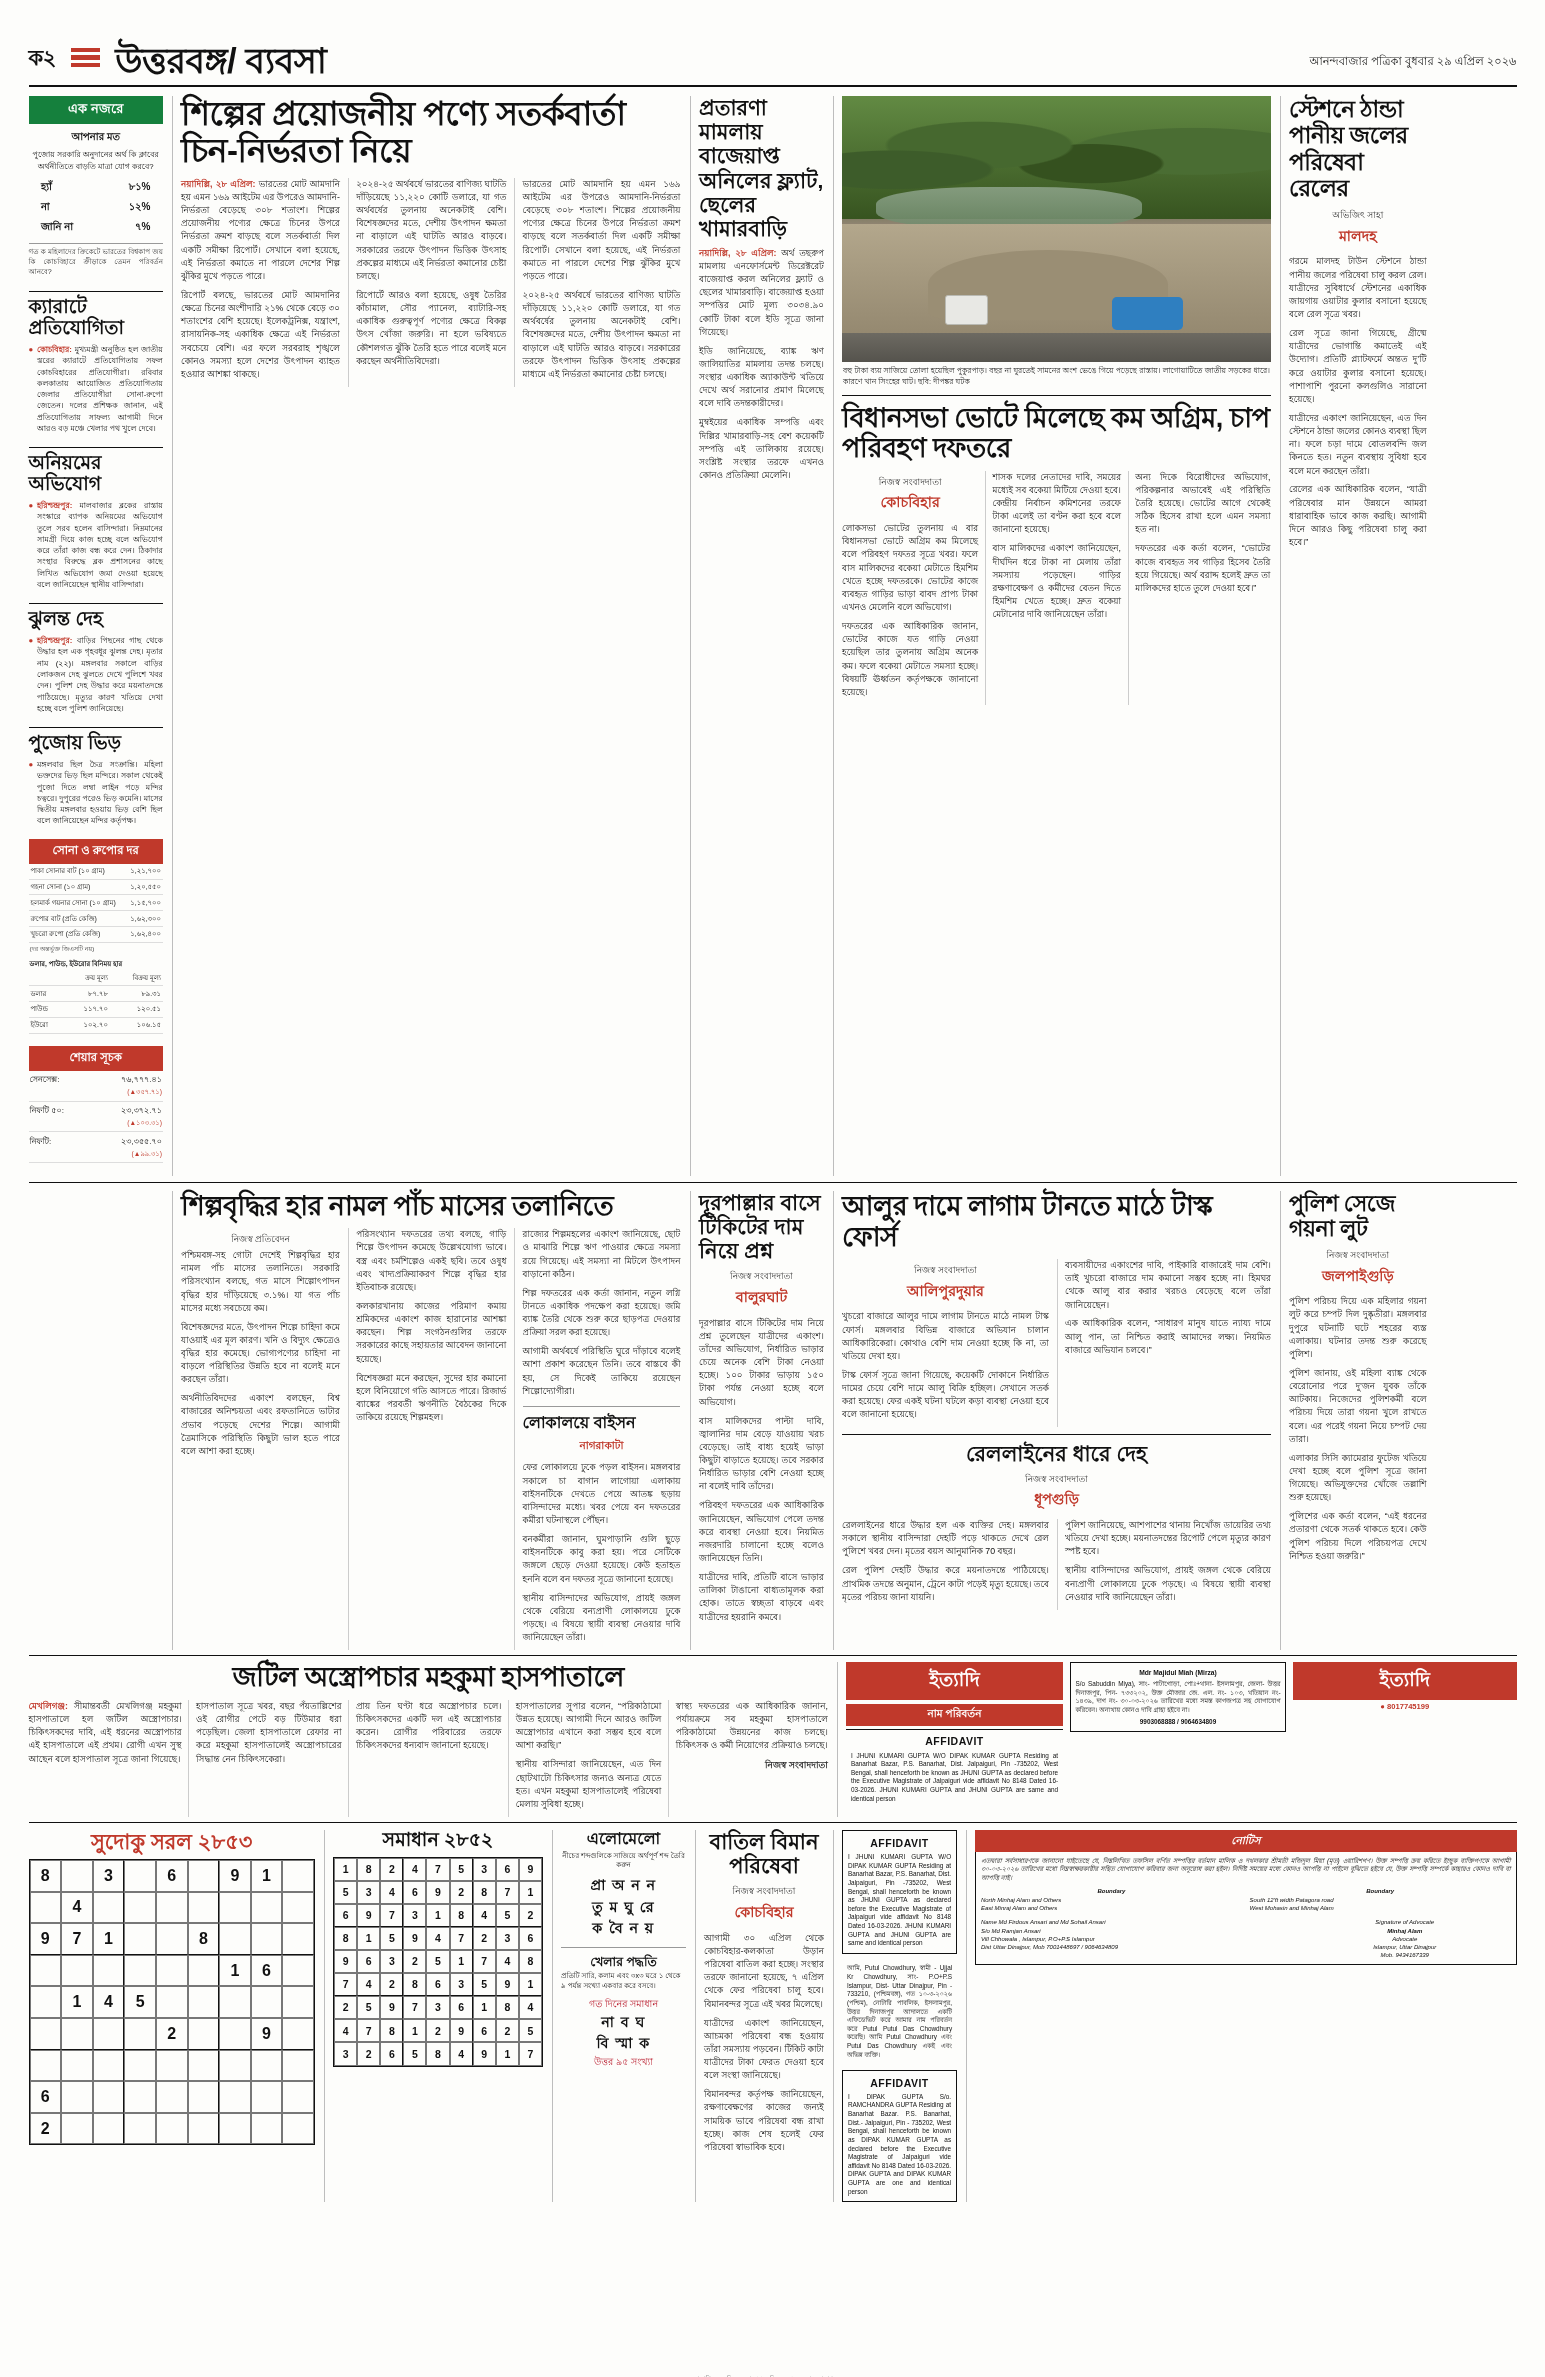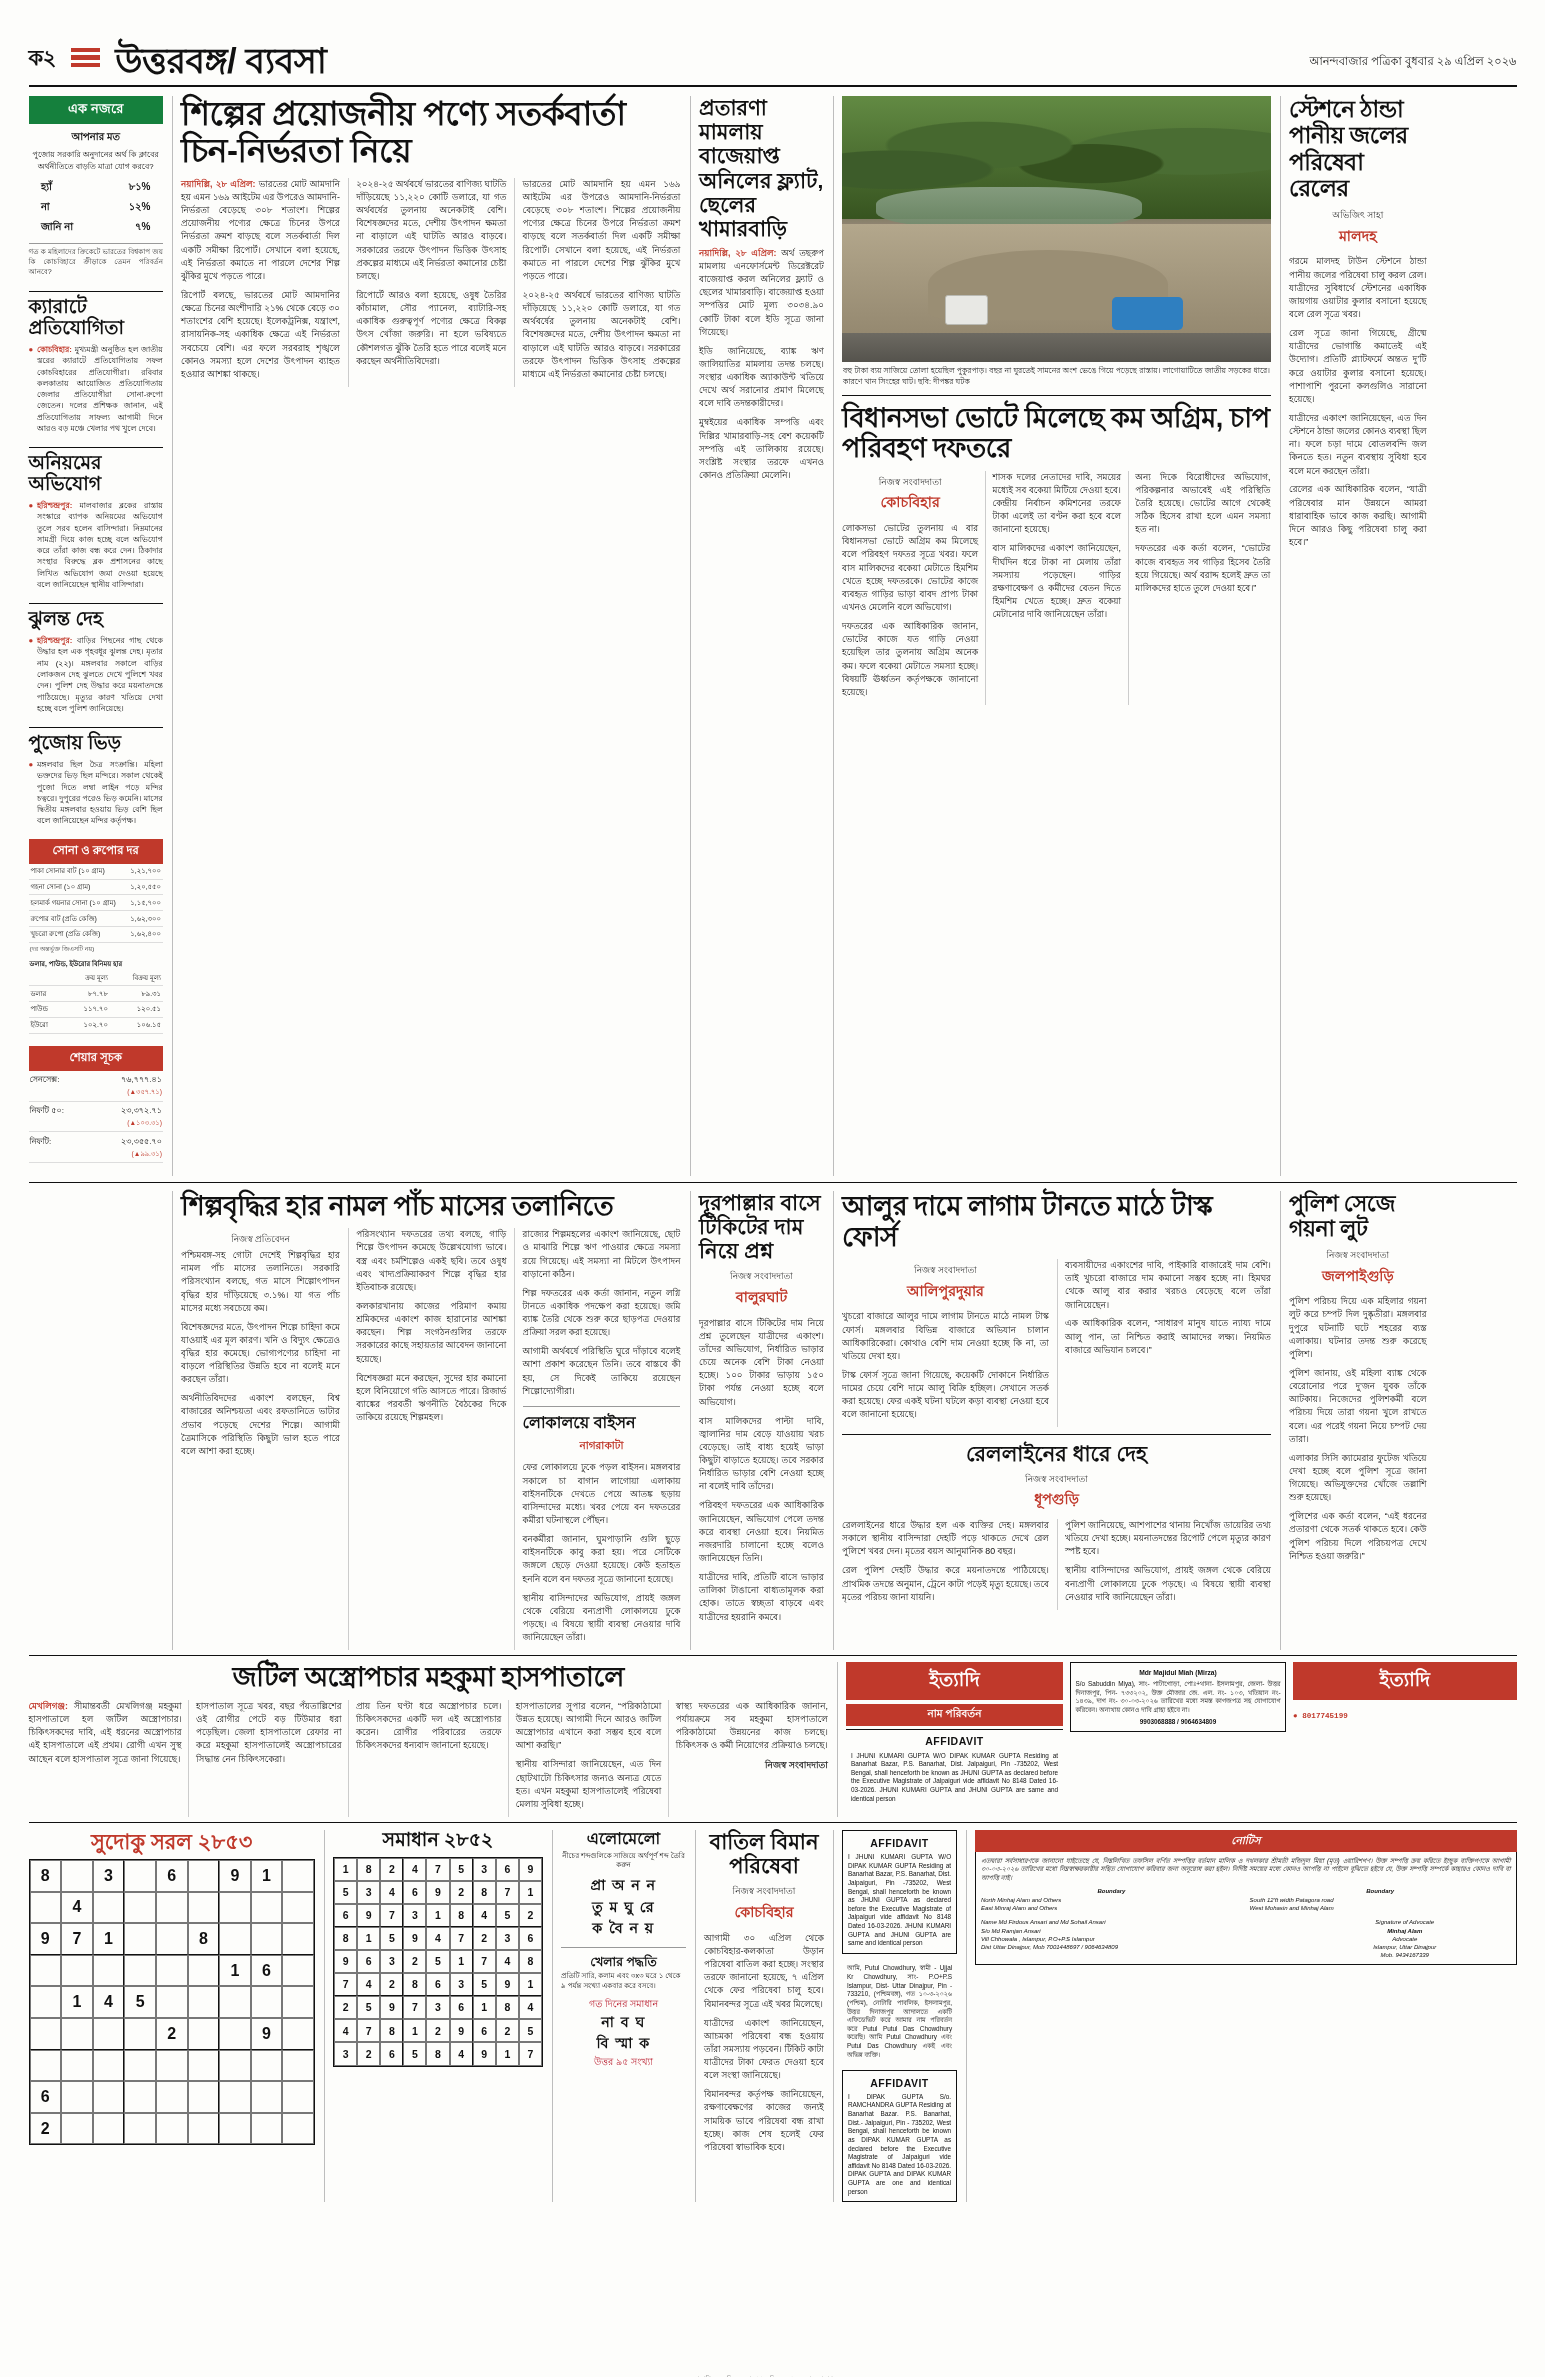--- a/index.html
+++ b/index.html
@@ -412,21 +412,21 @@
           <p class="body">এক আধিকারিক বলেন, “সাধারণ মানুষ যাতে ন্যায্য দামে আলু পান, তা নিশ্চিত করাই আমাদের লক্ষ্য। নিয়মিত বাজারে অভিযান চলবে।”</p>
         </div>
       </div>
 
       <div class="rule-top" style="margin-top:6.7px;">
         <h3 class="head-md center">রেললাইনের ধারে দেহ</h3>
         <div class="byline">নিজস্ব সংবাদদাতা</div>
         <div class="dateline">ধূপগুড়ি</div>
         <div style="display:flex;">
           <div style="width:50%; padding-right:7.6px;">
-            <p class="body">রেললাইনের ধারে উদ্ধার হল এক ব্যক্তির দেহ। মঙ্গলবার সকালে স্থানীয় বাসিন্দারা দেহটি পড়ে থাকতে দেখে রেল পুলিশে খবর দেন। মৃতের বয়স আনুমানিক 80 বছর।</p>
+            <p class="body">রেললাইনের ধারে উদ্ধার হল এক ব্যক্তির দেহ। মঙ্গলবার সকালে স্থানীয় বাসিন্দারা দেহটি পড়ে থাকতে দেখে রেল পুলিশে খবর দেন। মৃতের বয়স আনুমানিক 70 বছর।</p>
             <p class="body">রেল পুলিশ দেহটি উদ্ধার করে ময়নাতদন্তে পাঠিয়েছে। প্রাথমিক তদন্তে অনুমান, ট্রেনে কাটা পড়েই মৃত্যু হয়েছে। তবে মৃতের পরিচয় জানা যায়নি।</p>
           </div>
           <div style="width:50%; padding-left:7.6px; border-left:0.5px solid #ccc;">
             <p class="body">পুলিশ জানিয়েছে, আশপাশের থানায় নিখোঁজ ডায়েরির তথ্য খতিয়ে দেখা হচ্ছে। ময়নাতদন্তের রিপোর্ট পেলে মৃত্যুর কারণ স্পষ্ট হবে।</p>
             <p class="body">স্থানীয় বাসিন্দাদের অভিযোগ, প্রায়ই জঙ্গল থেকে বেরিয়ে বন্যপ্রাণী লোকালয়ে ঢুকে পড়ছে। এ বিষয়ে স্থায়ী ব্যবস্থা নেওয়ার দাবি জানিয়েছেন তাঁরা।</p>
           </div>
         </div>
       </div>
     </div>
 
@@ -480,21 +480,21 @@
         </div>
         <div style="width:33%;">
           <div class="ad-box">
             <div style="font-weight:bold; font-size:6.7px; text-align:center;">Mdr Majidul Miah (Mirza)</div>
             <div style="margin-top:2.9px;">S/o Sabuddin Miya), সাং- পাটাগোড়া, পোঃ+থানা- ইসলামপুর, জেলা- উত্তর দিনাজপুর, পিন- ৭৩৩২০২, উক্ত মৌজার জে. এল. নং- ১০৩, খতিয়ান নং- ১৪৩৯, দাগ নং- ৩০-০৩-২০২৬ তারিখের মধ্যে সমস্ত কাগজপত্র সহ যোগাযোগ করিবেন। অন্যথায় কোনও দাবি গ্রাহ্য হইবে না।</div>
             <div style="text-align:center; font-weight:bold; margin-top:2.9px;">9903068888 / 9064634809</div>
           </div>
         </div>
         <div style="width:34%;">
           <div class="etyadi-bar">ইত্যাদি</div>
-          <div style="font-weight:bold; color:#c0392b; margin-top:12px; font-size:7.6px;font-family:Liberation Mono, monospace;">
+          <div style="text-align:center; font-weight:bold; color:#c0392b; margin-top:2px; font-size:7.6px;">
             ● <span>8017745199</span>
           </div>
         </div>
       </div>
     </div>
   </div>
 
   <div class="grid" style="margin-top:5.7px; border-top:1.9px solid #111; padding-top:6.7px;">
 
     <div class="col" style="width:295px; padding-left:0;">

